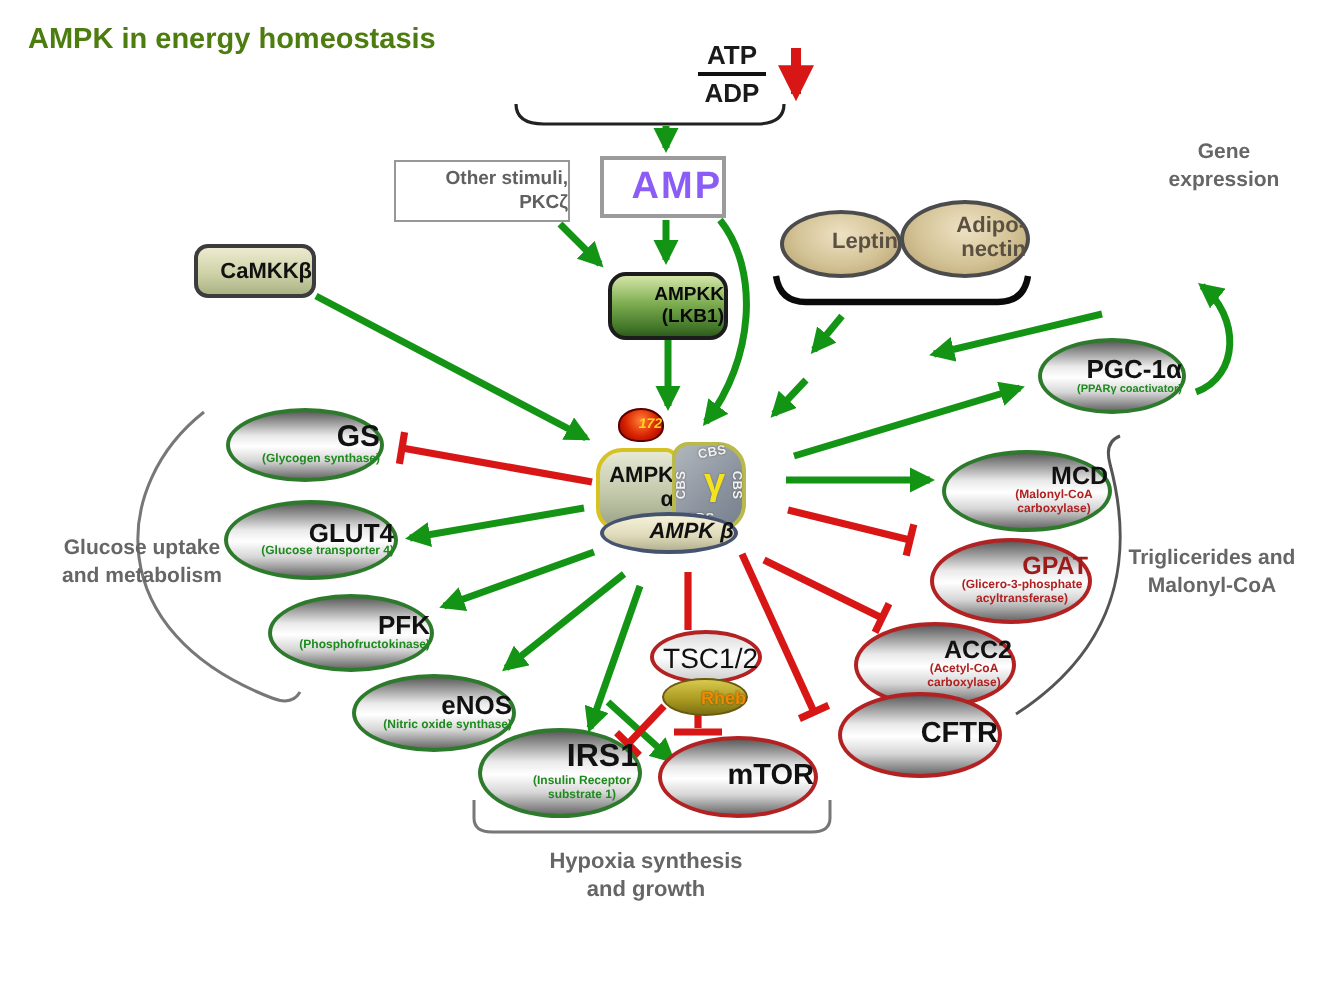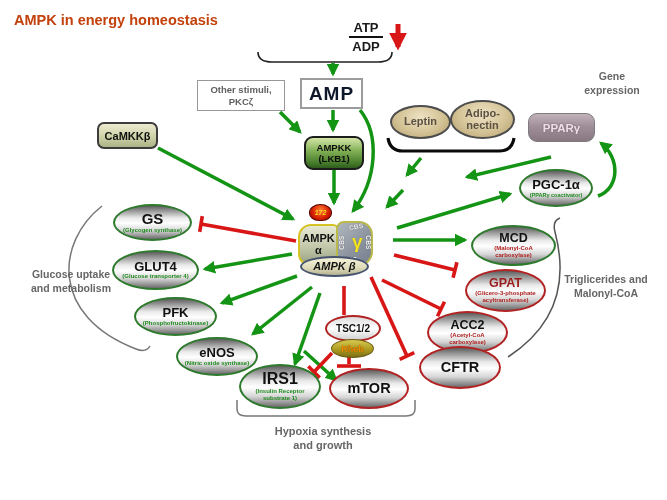--- a/index.html
+++ b/index.html
@@ -1,37 +1,37 @@
 <!DOCTYPE html>
 <html><head>
 <meta charset="utf-8">
 <style>
   html,body{margin:0;padding:0;background:#fff;}
   #stage{position:relative;width:667px;height:500px;background:#ffffff;overflow:hidden;
          font-family:"Liberation Sans",sans-serif;}
   #wires{position:absolute;left:0;top:0;z-index:1;}
-  .nd{position:absolute;z-index:2;display:flex;flex-direction:column;align-items:center;
+  .nd{position:absolute;z-index:2;display:flex;flex-direction:column;align-items:flex-end;
       justify-content:center;text-align:center;box-sizing:border-box;}
   .oval{border-radius:50%;
     background:linear-gradient(180deg,#5e5e5e 0%,#e9e9e9 36%,#ffffff 52%,#d6d6d6 74%,#6b6b6b 100%);}
   .bg{border:2.5px solid #2d7a2d;}
   .br{border:2.5px solid #b22222;}
   .nl{font-weight:bold;color:#111;font-size:12px;line-height:1.05;}
   .ns{font-weight:bold;font-size:6px;line-height:1.15;}
   .sg{color:#1e8a1e;} .sr{color:#b02020;}
   .glabel{position:absolute;z-index:2;color:#666;font-weight:bold;font-size:10.5px;
           text-align:center;line-height:1.3;}
   .rect{box-sizing:border-box;}
-  .title{position:absolute;left:14px;top:12px;z-index:2;font-size:14.5px;font-weight:bold;color:#c2410c;}
+  .title{position:absolute;left:14px;top:12px;z-index:2;font-size:14.5px;font-weight:bold;color:#4d7c0f;}
   .fraction{position:absolute;z-index:2;text-align:center;font-weight:bold;color:#1a1a1a;font-size:13px;}
   .fraction .num{display:inline-block;border-bottom:2.2px solid #111;padding:0 4px 1px 4px;}
   .fraction .den{display:block;padding-top:1px;}
   .greenwords{position:absolute;z-index:2;color:#2ba02b;font-weight:bold;font-size:11.5px;
               text-align:center;line-height:1.3;}
-  .ampbox{border:2px solid #9b9b9b;background:#fff;font-weight:bold;font-size:19px;color:#0f172a;letter-spacing:1px;}
+  .ampbox{border:2px solid #9b9b9b;background:#fff;font-weight:bold;font-size:19px;color:#8b5cf6;letter-spacing:1px;}
   .stimbox{border:1.6px solid #979797;background:#fff;font-weight:bold;font-size:9.5px;color:#606060;line-height:1.25;}
   .camkk{border:2px solid #3c3c3c;border-radius:7px;font-weight:bold;font-size:11px;color:#111;
          background:linear-gradient(180deg,#ecead0 0%,#cfd2a8 55%,#aab386 100%);}
   .ampkk{border:2px solid #1c1c1c;border-radius:9px;font-weight:bold;font-size:9.5px;color:#0a0a0a;line-height:1.2;
          background:linear-gradient(180deg,#d4e6a8 0%,#7fae52 45%,#44792a 85%,#2f5c1d 100%);}
   .tan{border:2px solid #4c4c4c;border-radius:50%;font-weight:bold;font-size:11px;color:#5a5143;line-height:1.05;
        background:radial-gradient(ellipse at 50% 35%,#eee2c4 0%,#d4c396 55%,#b39f6e 100%);}
   .pparg{border:1.6px solid #7c7c7c;border-radius:9px;font-weight:bold;font-size:11.5px;color:#f0dde6;
          text-shadow:0 0 2px #6d5f66;
          background:linear-gradient(180deg,#c2b2ba 0%,#a08f98 45%,#897881 100%);}
@@ -40,21 +40,21 @@
   .gamma{border:2px solid #b9b94c;border-radius:8px 14px 14px 9px;
          background:linear-gradient(135deg,#b0b6bc 0%,#8a929e 60%,#767f8c 100%);}
   .beta{border:2px solid #45536f;border-radius:50%;
         background:linear-gradient(180deg,#f5f2da 0%,#ddd9b8 60%,#b5b292 100%);font-style:italic;}
   .site{border:1.5px solid #5a0000;border-radius:50% 50% 44% 44%;
         background:radial-gradient(circle at 50% 35%,#ff8136 0%,#d92300 55%,#8d0000 100%);
         font-weight:bold;font-style:italic;font-size:7px;color:#ffd71e;}
   .cbs{position:absolute;color:#f2f2f2;font-weight:bold;font-size:6.5px;letter-spacing:.2px;
        text-shadow:0 0 1px #555;}
   .gammaGlyph{position:absolute;color:#f3e31c;font-weight:bold;font-size:19px;text-shadow:0 0 1px #666;}
-  .tscbox{border:2px solid #b22222;border-radius:50%;font-weight:bold;font-size:10px;color:#111;
+  .tscbox{border:2px solid #b22222;border-radius:50%;font-weight:normal;font-size:14px;color:#111;
           background:linear-gradient(180deg,#dcdcdc 0%,#ffffff 50%,#cfcfcf 100%);}
   .rheb{border:1.6px solid #6a5a10;border-radius:50%;font-weight:bold;font-size:9px;color:#f28a00;
         text-shadow:0 0 1px #4d420c;
         background:linear-gradient(180deg,#d8c84e 0%,#a8981f 60%,#7d7014 100%);}
 </style>
 </head>
 <body>
 
 <div id="stage">
 
@@ -155,23 +155,20 @@
   </div>
 
   <div class="nd tan" style="left:390px;top:105px;width:61px;height:34px;">
     <span>Leptin</span>
   </div>
   <div class="nd tan" style="left:450px;top:100px;width:65px;height:39px;">
     <div>Adipo-</div>
     <div>nectin</div>
   </div>
 
-  <div class="nd pparg" style="left:528px;top:113px;width:67px;height:29px;">
-    <span>PPARγ</span>
-  </div>
 
   <div class="nd oval bg" style="left:519px;top:169px;width:74px;height:38px;">
     <div class="nl" style="font-size:13px;">PGC-1α</div>
     <div class="ns sg" style="font-size:5.5px;">(PPARγ coactivator)</div>
   </div>
 
   <div class="nd alpha" style="left:298px;top:224px;width:41px;height:42px;z-index:3;">
     <div class="nl" style="font-size:11px;">AMPK</div>
     <div class="nl" style="font-size:11px;">α</div>
   </div>

